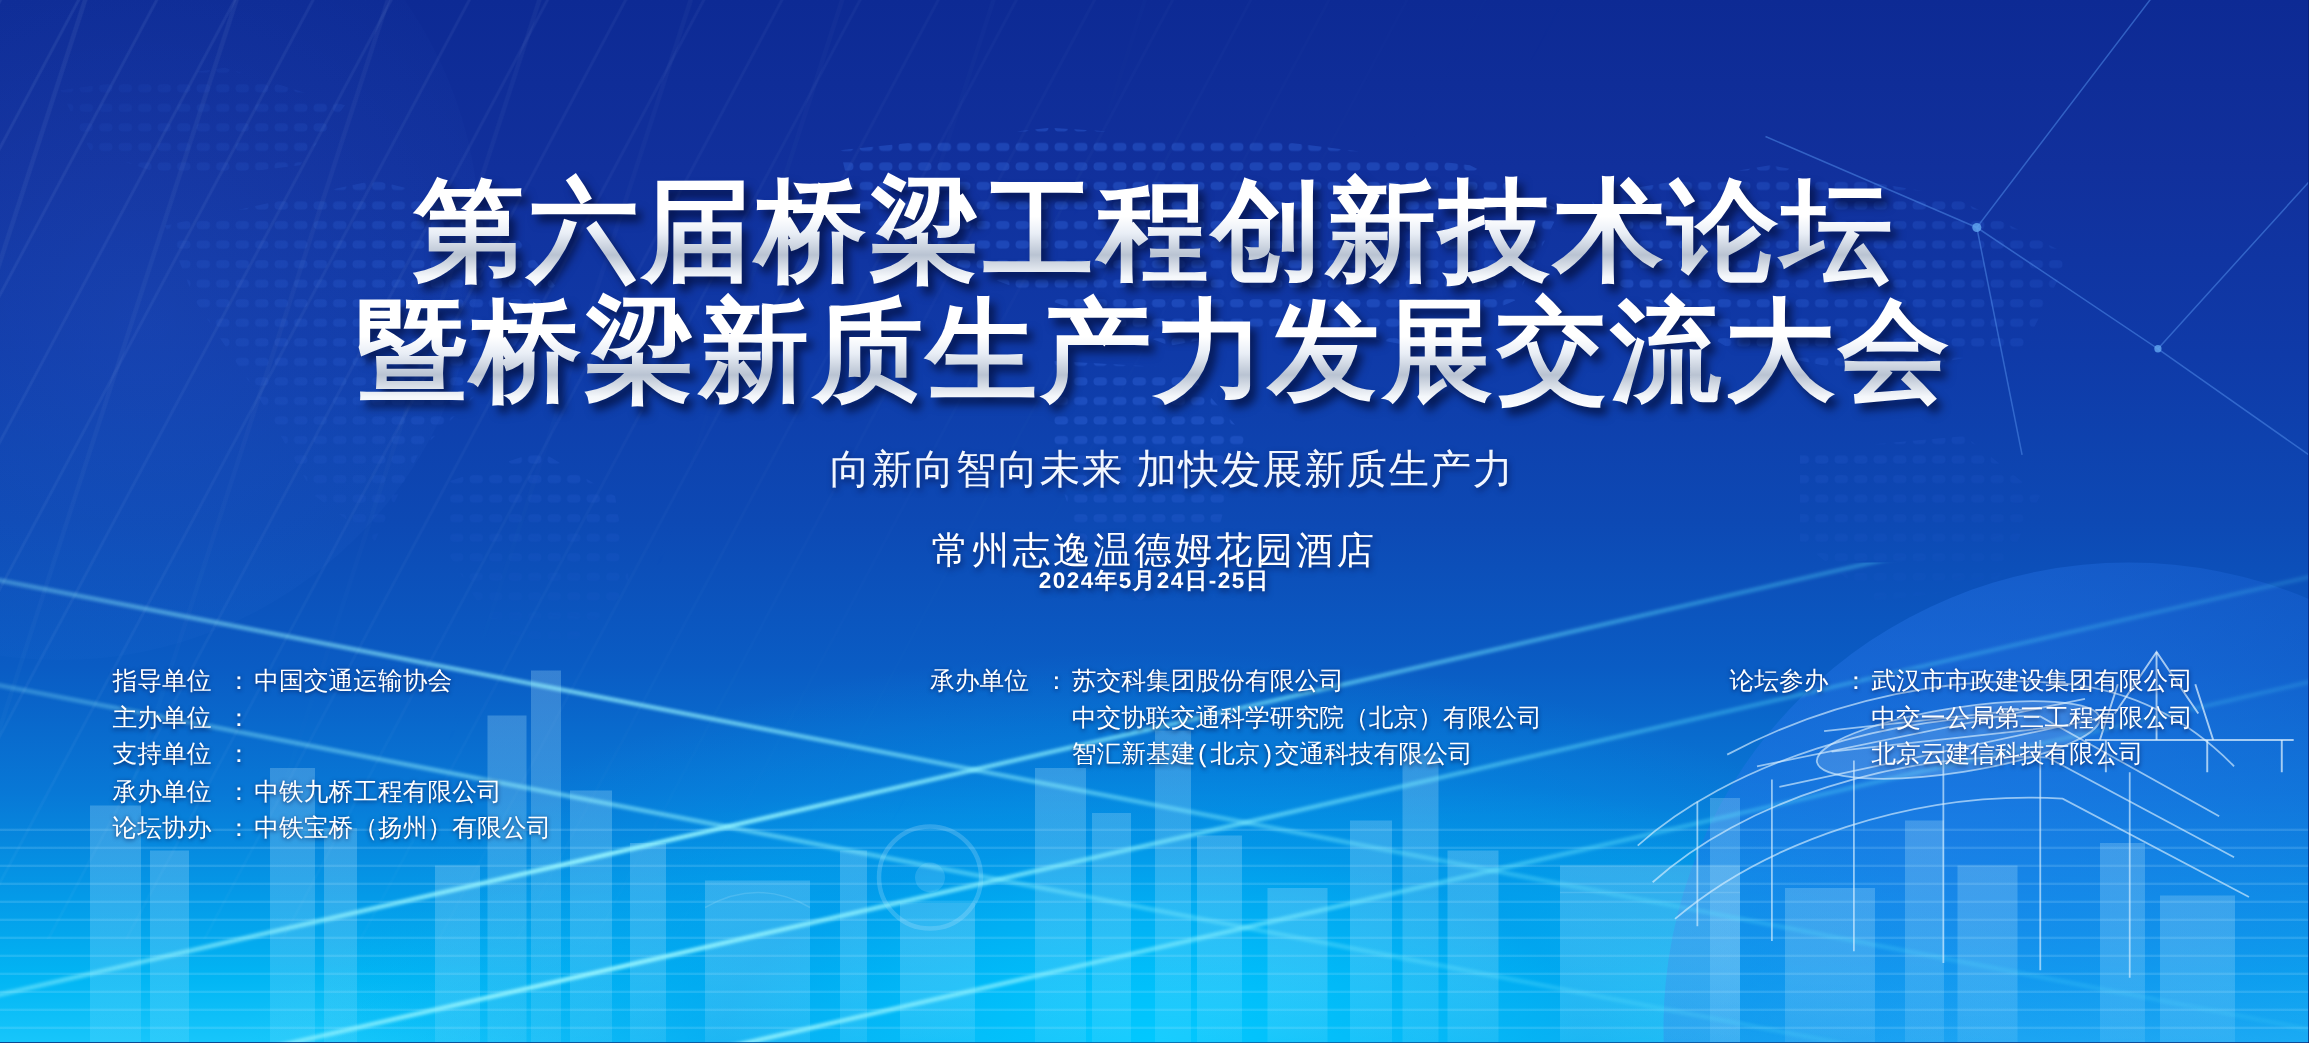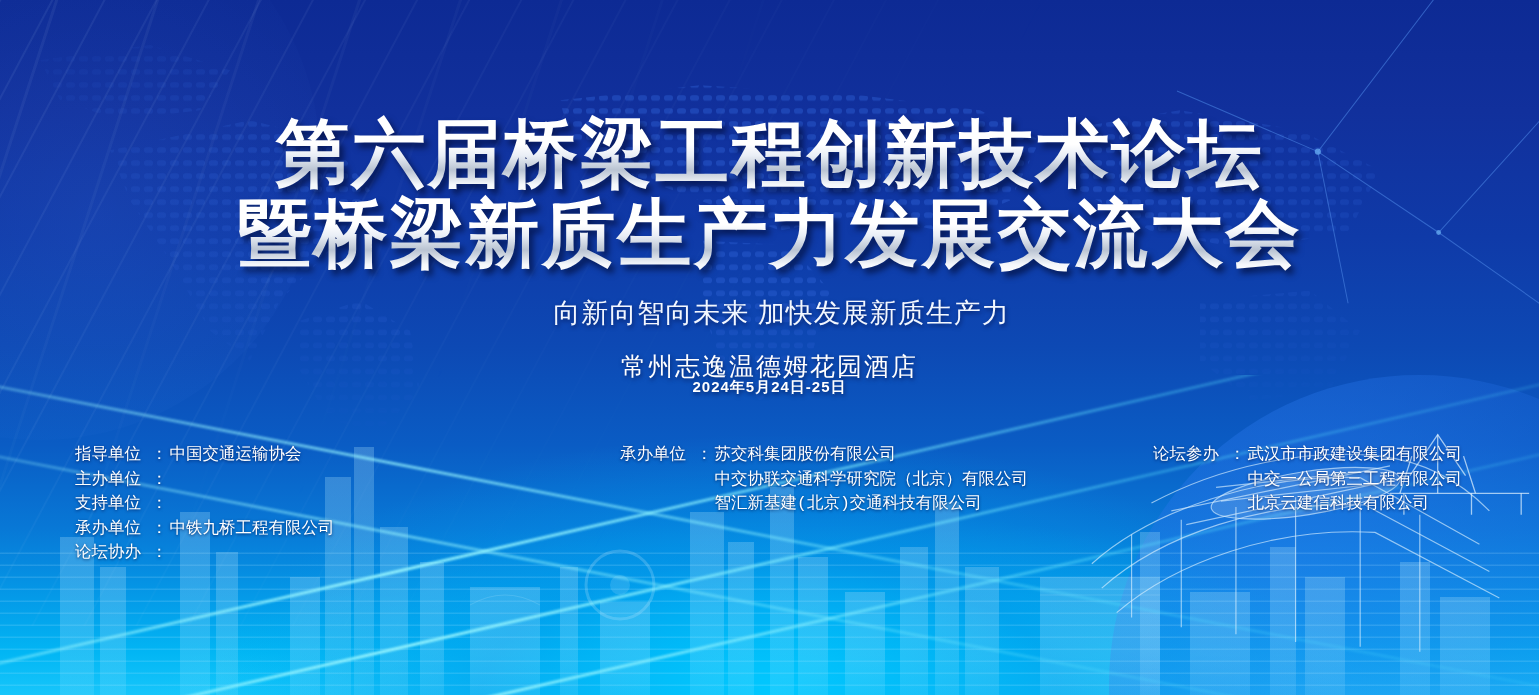--- a/index.html
+++ b/index.html
@@ -304,20 +304,21 @@
           <span class="org-colon">：</span>
         </div>
         <div class="org-row">
           <span class="org-label">承办单位</span>
           <span class="org-colon">：</span>
           <span>中铁九桥工程有限公司</span>
         </div>
         <div class="org-row">
           <span class="org-label">论坛协办</span>
           <span class="org-colon">：</span>
+          <span>中铁宝桥（扬州）有限公司</span>
         </div>
       </div>
 
       <div class="org-col col-mid">
         <div class="org-row">
           <span class="org-label">承办单位</span>
           <span class="org-colon">：</span>
           <span>苏交科集团股份有限公司</span>
         </div>
         <div class="org-row">

